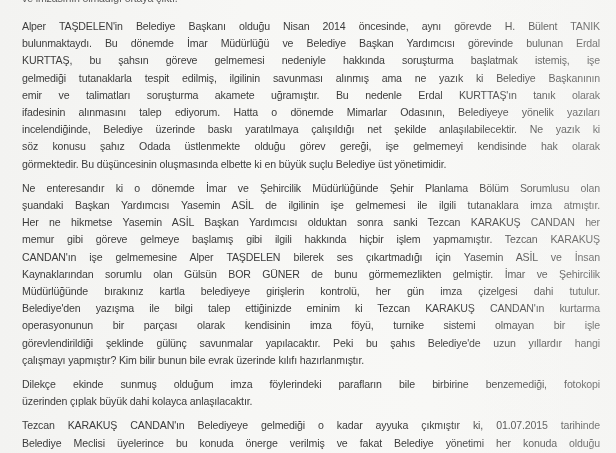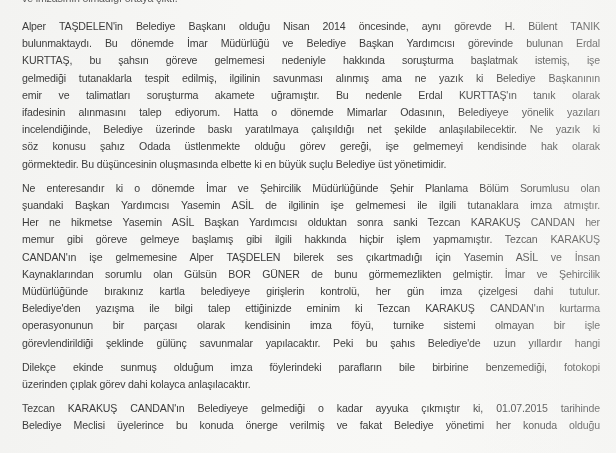--- a/index.html
+++ b/index.html
@@ -49,25 +49,26 @@
     <div class="line">Ne enteresandır ki o dönemde İmar ve Şehircilik Müdürlüğünde Şehir Planlama Bölüm Sorumlusu olan</div>
     <div class="line">şuandaki Başkan Yardımcısı Yasemin ASİL de ilgilinin işe gelmemesi ile ilgili tutanaklara imza atmıştır.</div>
     <div class="line">Her ne hikmetse Yasemin ASİL Başkan Yardımcısı olduktan sonra sanki Tezcan KARAKUŞ CANDAN her</div>
     <div class="line">memur gibi göreve gelmeye başlamış gibi ilgili hakkında hiçbir işlem yapmamıştır. Tezcan KARAKUŞ</div>
     <div class="line">CANDAN'ın işe gelmemesine Alper TAŞDELEN bilerek ses çıkartmadığı için Yasemin ASİL ve İnsan</div>
     <div class="line">Kaynaklarından sorumlu olan Gülsün BOR GÜNER de bunu görmemezlikten gelmiştir. İmar ve Şehircilik</div>
     <div class="line">Müdürlüğünde bırakınız kartla belediyeye girişlerin kontrolü, her gün imza çizelgesi dahi tutulur.</div>
     <div class="line">Belediye'den yazışma ile bilgi talep ettiğinizde eminim ki Tezcan KARAKUŞ CANDAN'ın kurtarma</div>
     <div class="line">operasyonunun bir parçası olarak kendisinin imza föyü, turnike sistemi olmayan bir işle</div>
     <div class="line">görevlendirildiği şeklinde gülünç savunmalar yapılacaktır. Peki bu şahıs Belediye'de uzun yıllardır hangi</div>
+    <div class="line last">çalışmayı yapmıştır? Kim bilir bunun bile evrak üzerinde kılıfı hazırlanmıştır.</div>
   </div>
 
   <div class="para">
     <div class="line">Dilekçe ekinde sunmuş olduğum imza föylerindeki parafların bile birbirine benzemediği, fotokopi</div>
-    <div class="line last">üzerinden çıplak görev dahi kolayca anlaşılacaktır.</div>
+    <div class="line last">üzerinden çıplak büyük dahi kolayca anlaşılacaktır.</div>
   </div>
 
   <div class="para">
     <div class="line">Tezcan KARAKUŞ CANDAN'ın Belediyeye gelmediği o kadar ayyuka çıkmıştır ki, 01.07.2015 tarihinde</div>
     <div class="line">Belediye Meclisi üyelerince bu konuda önerge verilmiş ve fakat Belediye yönetimi her konuda olduğu</div>
   </div>
 </div>
 
 <div class="fade-right"></div>
 

